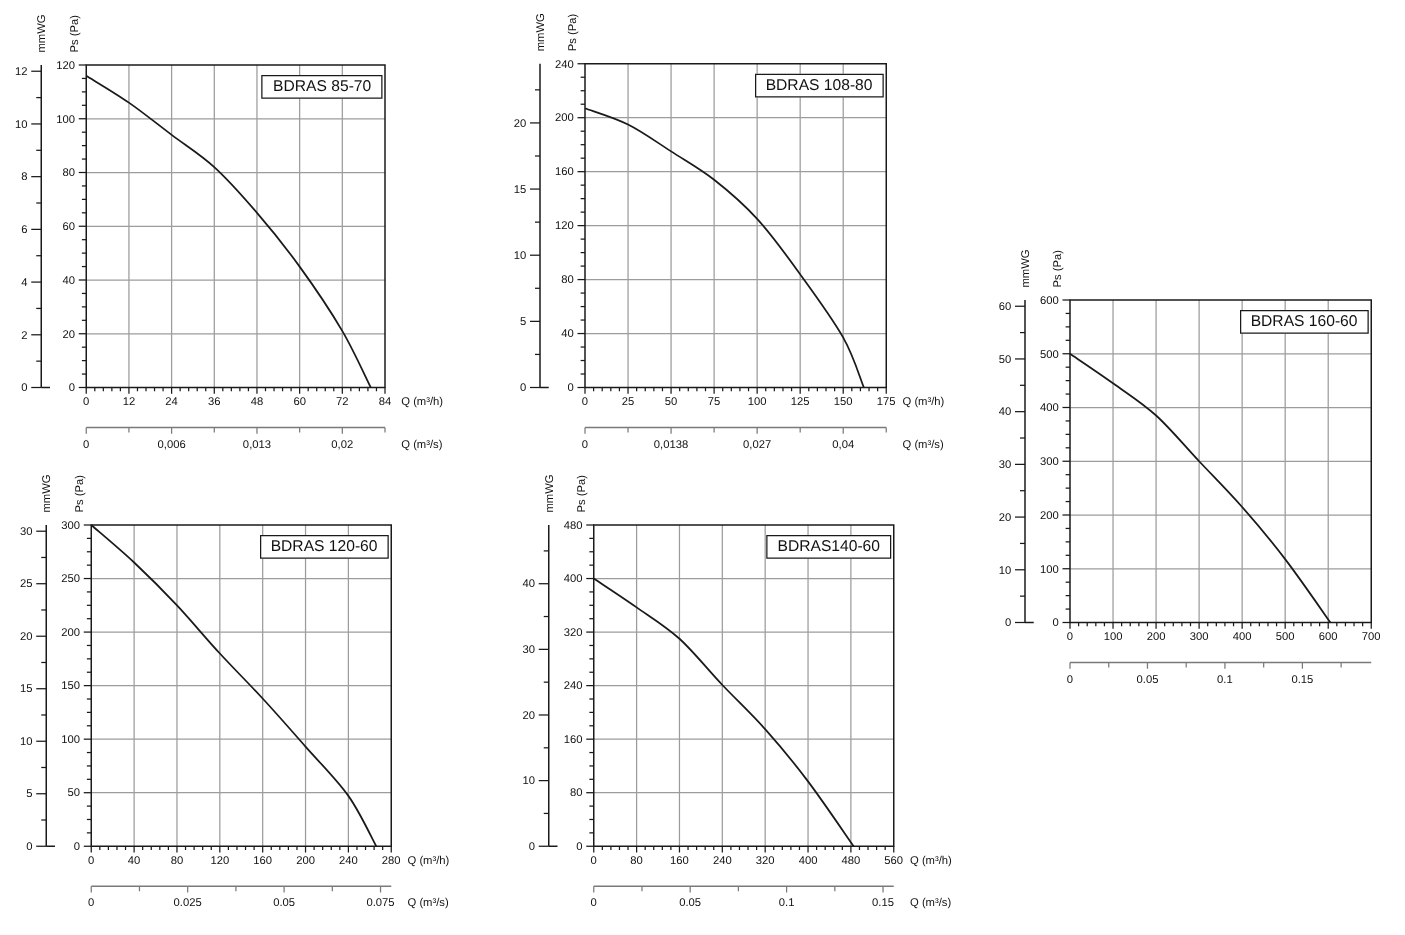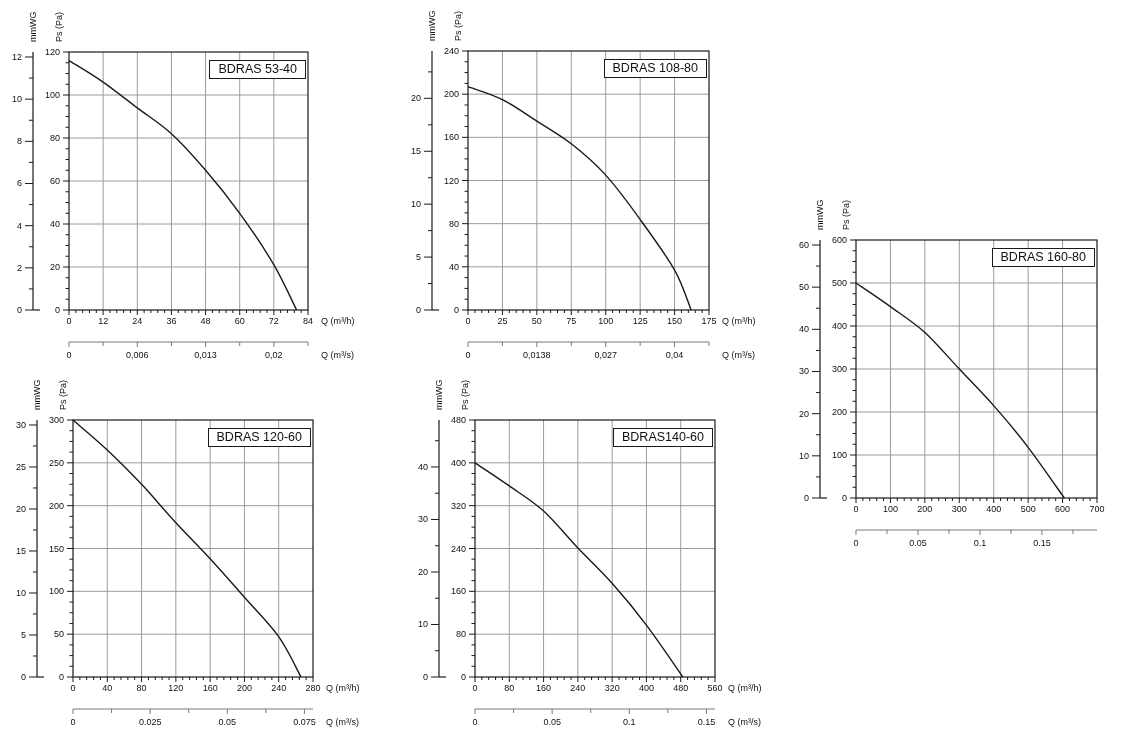--- a/index.html
+++ b/index.html
@@ -647,19 +647,19 @@
         <line x1="706.4285714285714" y1="709" x2="706.4285714285714" y2="714" stroke="#7a7a7a" stroke-width="1"></line>
         <text x="706.4285714285714" y="725" text-anchor="middle" font-size="9" fill="#111111">0.15</text>
         <line x1="513.5714285714286" y1="709" x2="513.5714285714286" y2="713" stroke="#7a7a7a" stroke-width="1"></line>
         <line x1="590.7142857142858" y1="709" x2="590.7142857142858" y2="713" stroke="#7a7a7a" stroke-width="1"></line>
         <line x1="667.8571428571429" y1="709" x2="667.8571428571429" y2="713" stroke="#7a7a7a" stroke-width="1"></line>
         <text x="728" y="725" text-anchor="start" font-size="9" fill="#111111">Q (m³/s)</text>
         <path d="M475.0,462.8C480.7,466.7 497.9,477.8 509.3,485.9C520.7,493.9 532.1,500.7 543.6,511.0C555.0,521.4 566.4,535.9 577.9,548.0C589.3,560.0 600.7,570.5 612.1,583.3C623.6,596.2 634.6,609.4 646.4,625.1C658.2,640.7 676.8,668.3 682.9,677.0" fill="none" stroke="#1a1a1a" stroke-width="1.4"></path>
       </g>
     </svg>
   <div id="title-layer">
-      <div class="title-box" style="right: 818px; top: 60px; border-color: rgb(26, 26, 26);">BDRAS 53-40</div>
+      <div class="title-box" style="right: 818px; top: 60px; border-color: rgb(26, 26, 26);">BDRAS 85-70</div>
       <div class="title-box" style="right: 417px; top: 59px; border-color: rgb(26, 26, 26);">BDRAS 108-80</div>
-      <div class="title-box" style="right: 29px; top: 248px; border-color: rgb(26, 26, 26);">BDRAS 160-80</div>
+      <div class="title-box" style="right: 29px; top: 248px; border-color: rgb(26, 26, 26);">BDRAS 160-60</div>
       <div class="title-box" style="right: 813px; top: 428px; border-color: rgb(26, 26, 26);">BDRAS 120-60</div>
       <div class="title-box" style="right: 411px; top: 428px; border-color: rgb(26, 26, 26);">BDRAS140-60</div>
     </div>
 </div>
 
 </body></html>

